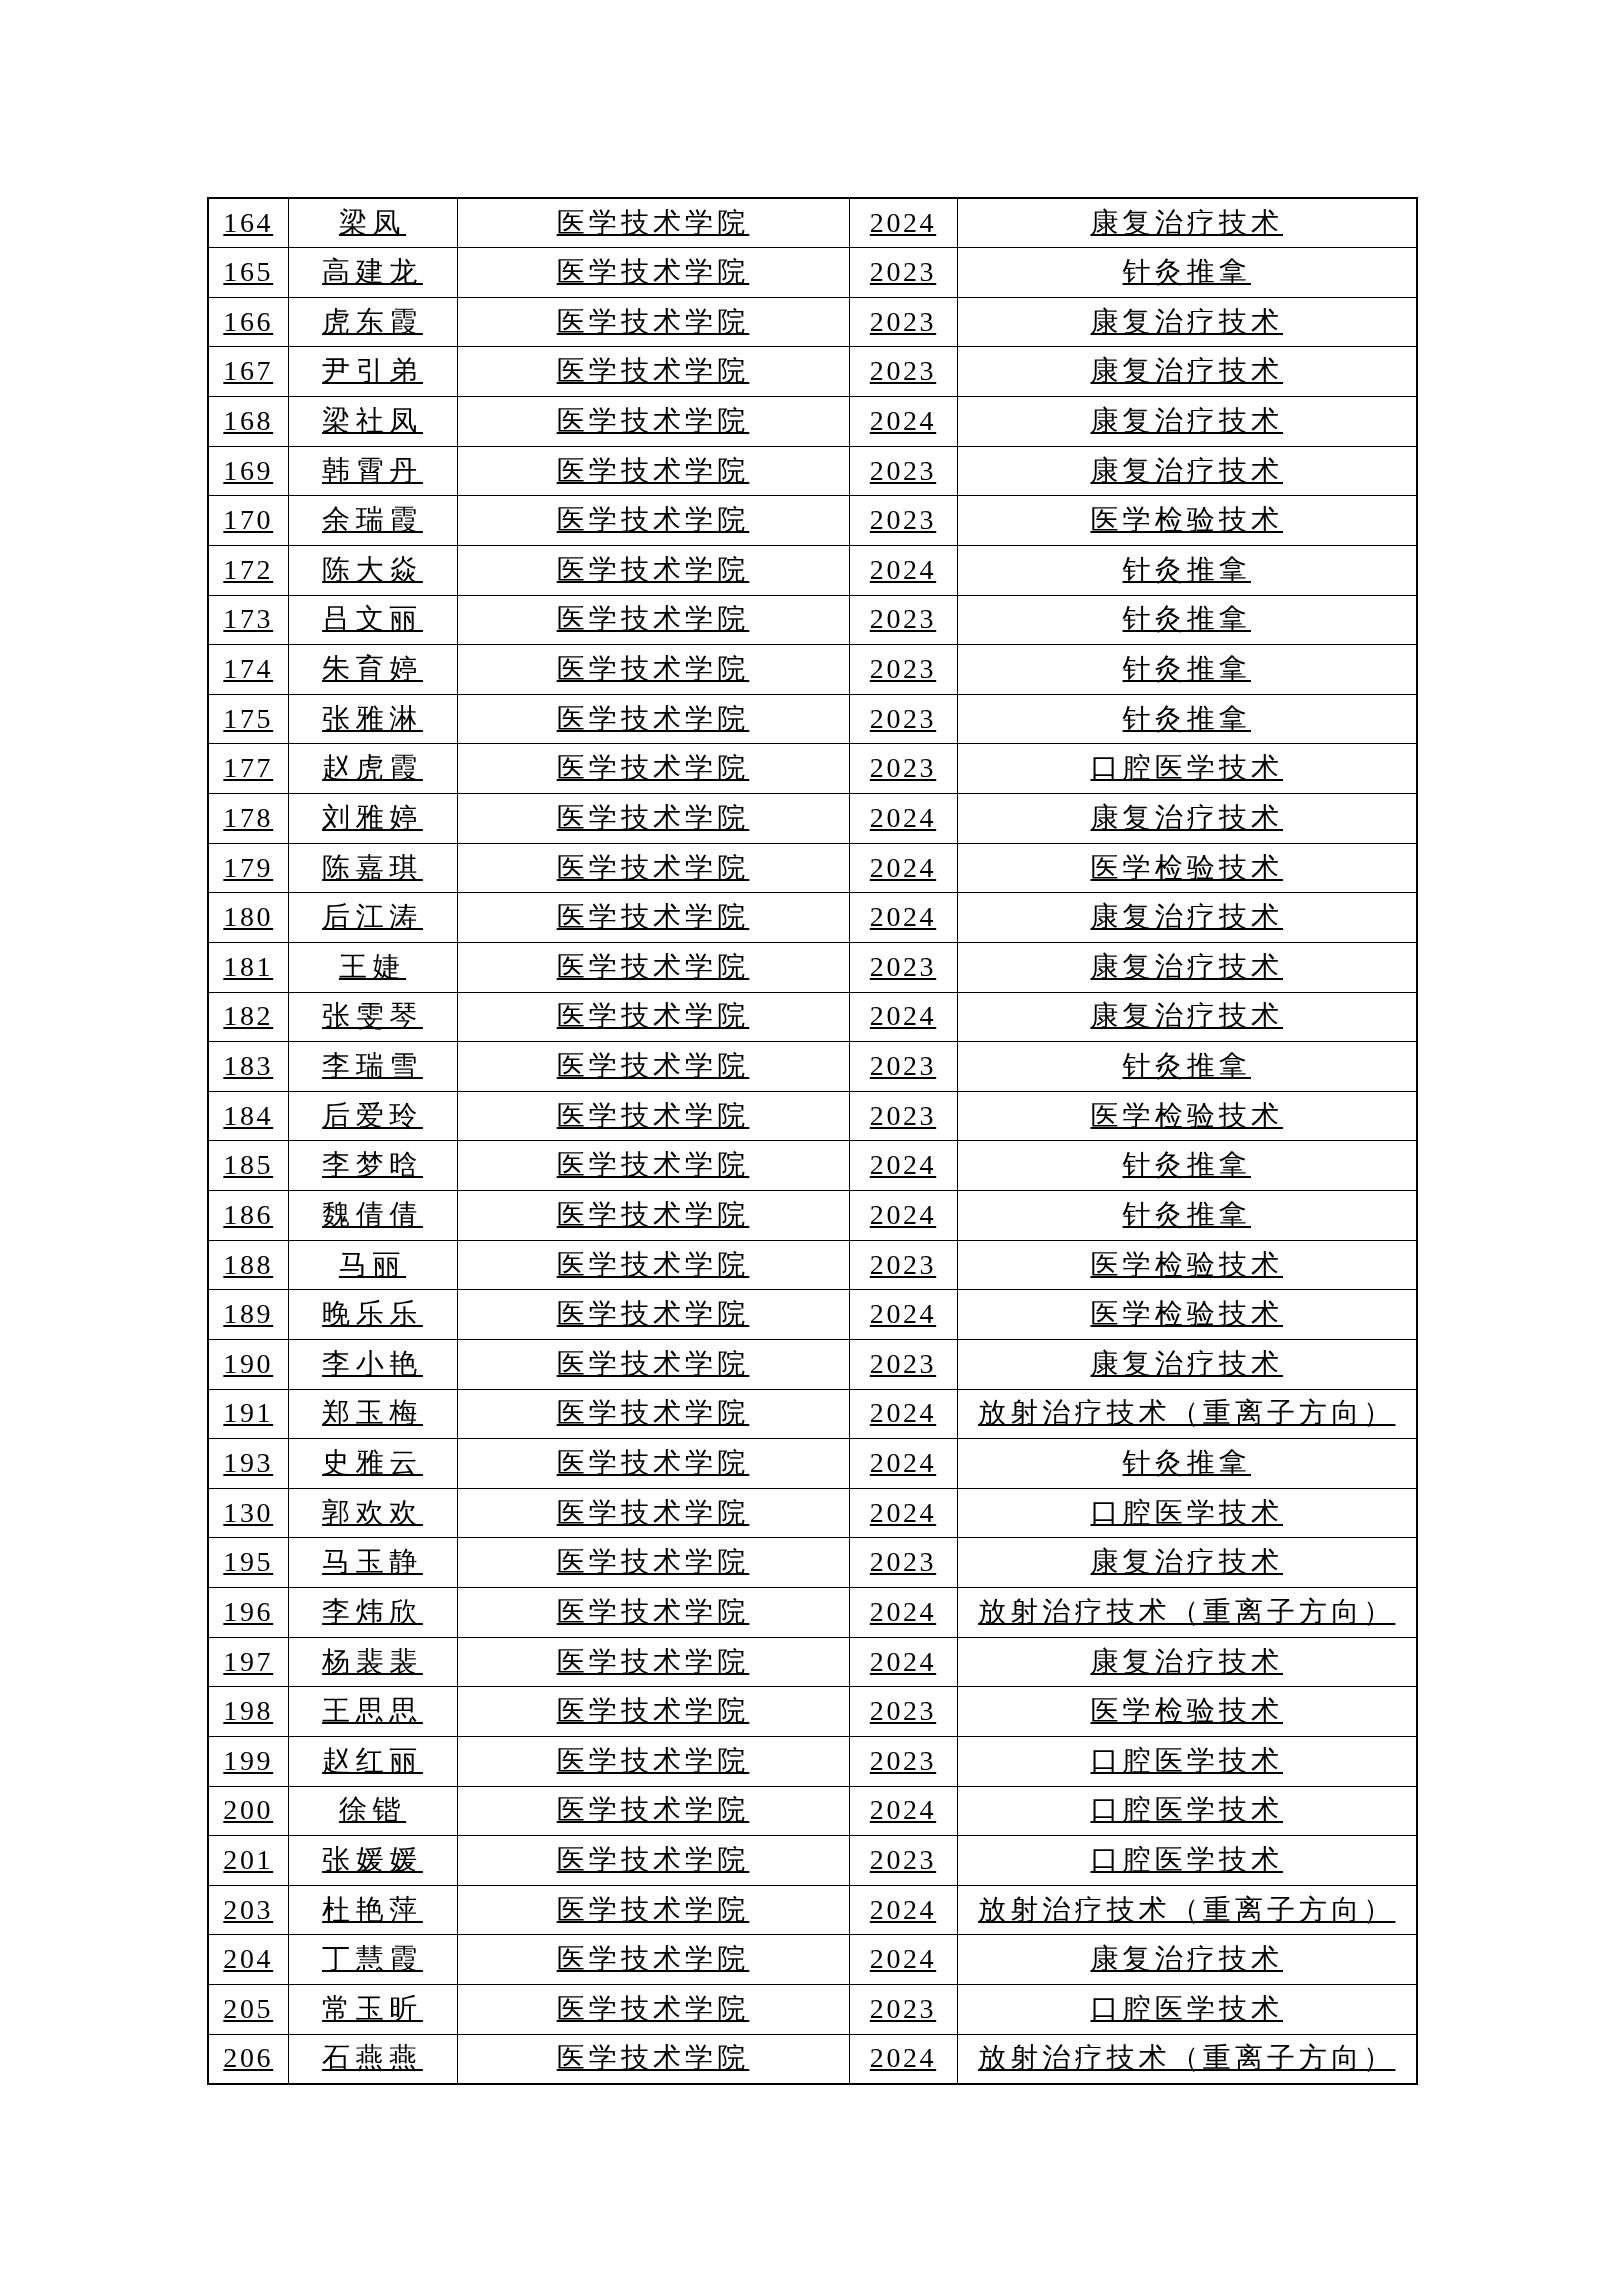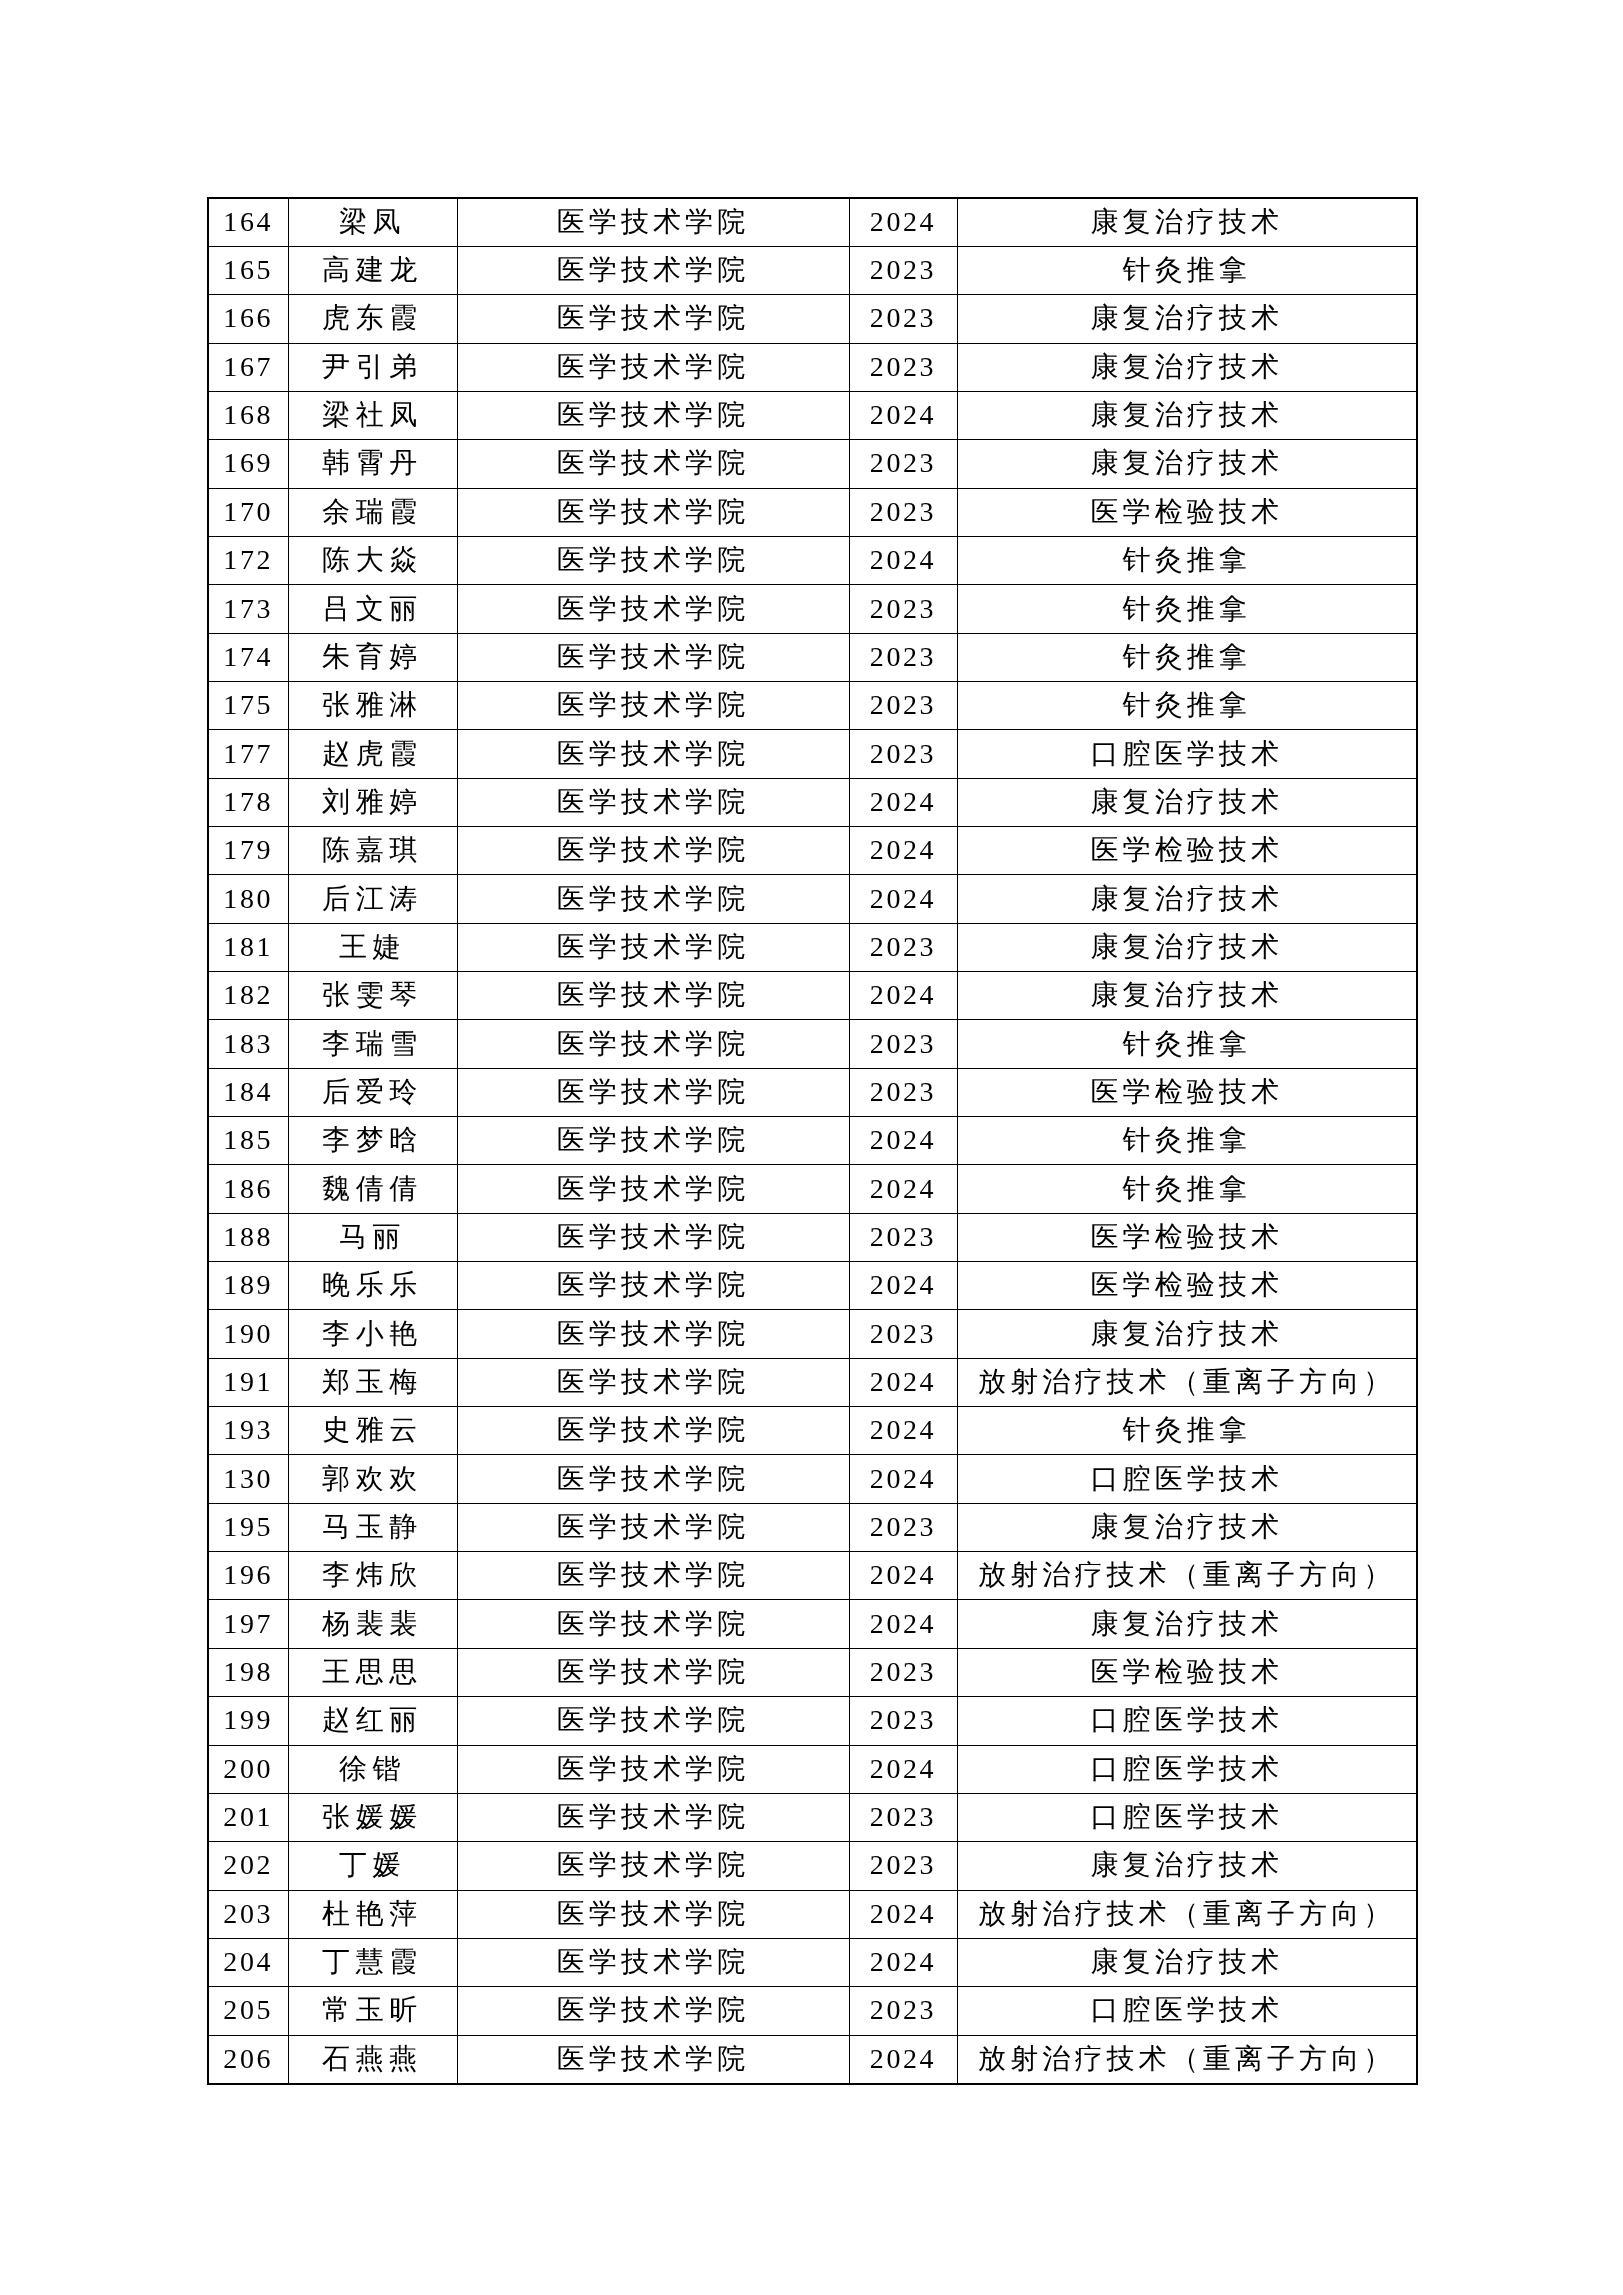--- a/index.html
+++ b/index.html
@@ -35,20 +35,21 @@
     text-align: center;
     vertical-align: middle;
     font-size: 28px;
     line-height: 1.1;
     padding: 0;
     overflow: hidden;
     white-space: nowrap;
   }
   table.roster {
     border: 2px solid #000000;
+    text-decoration: underline;
   }
   tr.roster-row { height: 44px; }
   col.c-seq     { width: 80px; }
   col.c-name    { width: 169px; }
   col.c-college { width: 392px; }
   col.c-year    { width: 108px; }
   col.c-major   { width: 460px; }
   td.cell-seq, td.cell-year {
     letter-spacing: 2.6px;
   }
@@ -341,27 +342,20 @@
   </tr>
 
   <tr class="roster-row">
     <td class="cell-seq">201</td>
     <td class="cell-name">张媛媛</td>
     <td class="cell-college">医学技术学院</td>
     <td class="cell-year">2023</td>
     <td class="cell-major">口腔医学技术</td>
   </tr>
 
-  <tr class="roster-row">
-    <td class="cell-seq">202</td>
-    <td class="cell-name">丁媛</td>
-    <td class="cell-college">医学技术学院</td>
-    <td class="cell-year">2023</td>
-    <td class="cell-major">康复治疗技术</td>
-  </tr>
 
   <tr class="roster-row">
     <td class="cell-seq">203</td>
     <td class="cell-name">杜艳萍</td>
     <td class="cell-college">医学技术学院</td>
     <td class="cell-year">2024</td>
     <td class="cell-major">放射治疗技术（重离子方向）</td>
   </tr>
 
   <tr class="roster-row">

